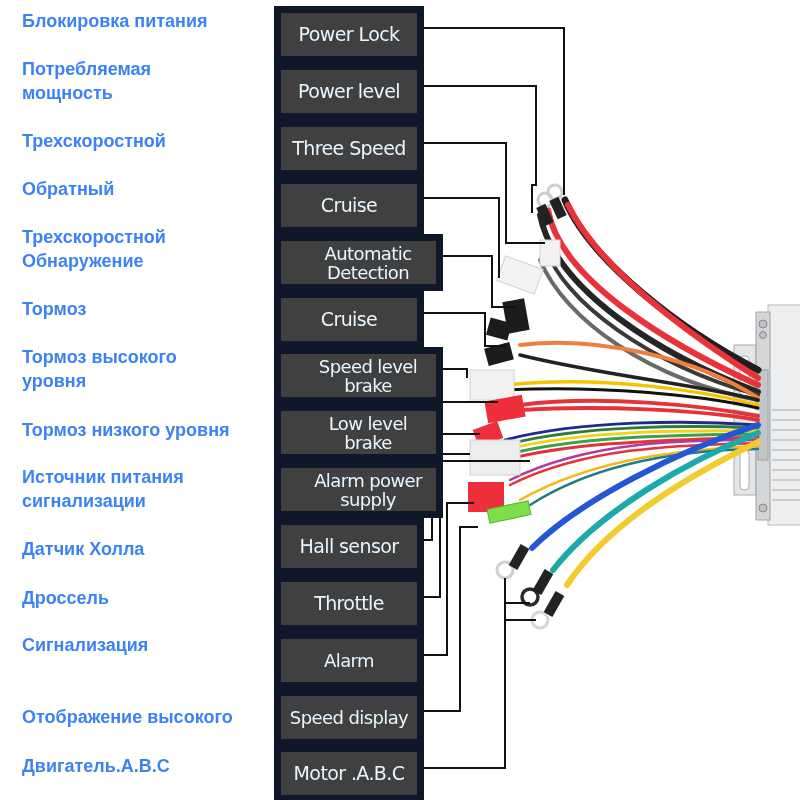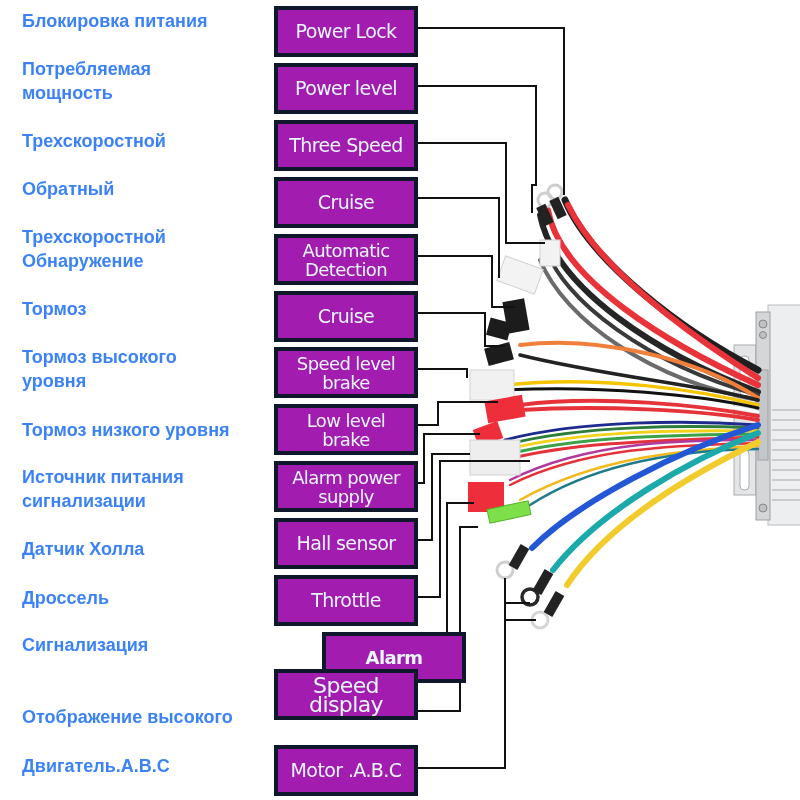--- a/index.html
+++ b/index.html
@@ -1,26 +1,26 @@
 <!DOCTYPE html>
 <html><head>
 <meta charset="utf-8">
 <style>
   html, body { margin: 0; padding: 0; background: #ffffff; }
   body { width: 800px; height: 800px; position: relative; overflow: hidden;
          font-family: "Liberation Sans", sans-serif; }
   .ru-label { position: absolute; left: 22px; font-weight: bold; font-size: 18px;
               line-height: 24px; color: #3b82f6; white-space: nowrap; }
   .en-box { position: absolute; left: 274px; width: 136px; height: 43px;
-            background: #a21caf; border: 4px solid #0f172a; box-sizing: content-box;
+            background: #404040; border: 7px solid #0f172a; box-sizing: content-box;
             color: #e8f6ff; display: flex; align-items: center; justify-content: center;
             text-align: center; font-family: "DejaVu Sans", sans-serif; font-size: 19px;
             letter-spacing: -0.6px; line-height: 19px; }
-  .en-box.two { font-size: 18px; line-height: 19px; }
-  .en-box.bold { font-weight: bold; font-size: 18px; margin-left: 48px; }
+  .en-box.two { font-size: 18px; line-height: 19px; padding-left: 19px; }
+  .en-box.bold { font-weight: normal; font-size: 18px; }
   .en-box span { display: block; white-space: pre-line; }
   svg.art { position: absolute; left: 0; top: 0; }
 </style>
 </head>
 <body>
 
 <svg class="art" width="800" height="800" viewBox="0 0 800 800">
 
   <g>
     <rect x="768" y="305" width="40" height="220" fill="#eceeef" stroke="#b9bcbf" stroke-width="1"></rect>
@@ -182,18 +182,18 @@
   </div>
 <div class="en-box" style="top:518px">
     <span>Hall sensor</span>
   </div>
 <div class="en-box" style="top:575px">
     <span>Throttle</span>
   </div>
 <div class="en-box bold" style="top:632px">
     <span>Alarm</span>
   </div>
-<div class="en-box" style="top:669px; font-size:22px">
+<div class="en-box" style="top:689px; font-size:18px">
     <span>Speed display</span>
   </div>
 <div class="en-box" style="top:745px">
     <span>Motor .A.B.C</span>
   </div>
 
 </body></html>

